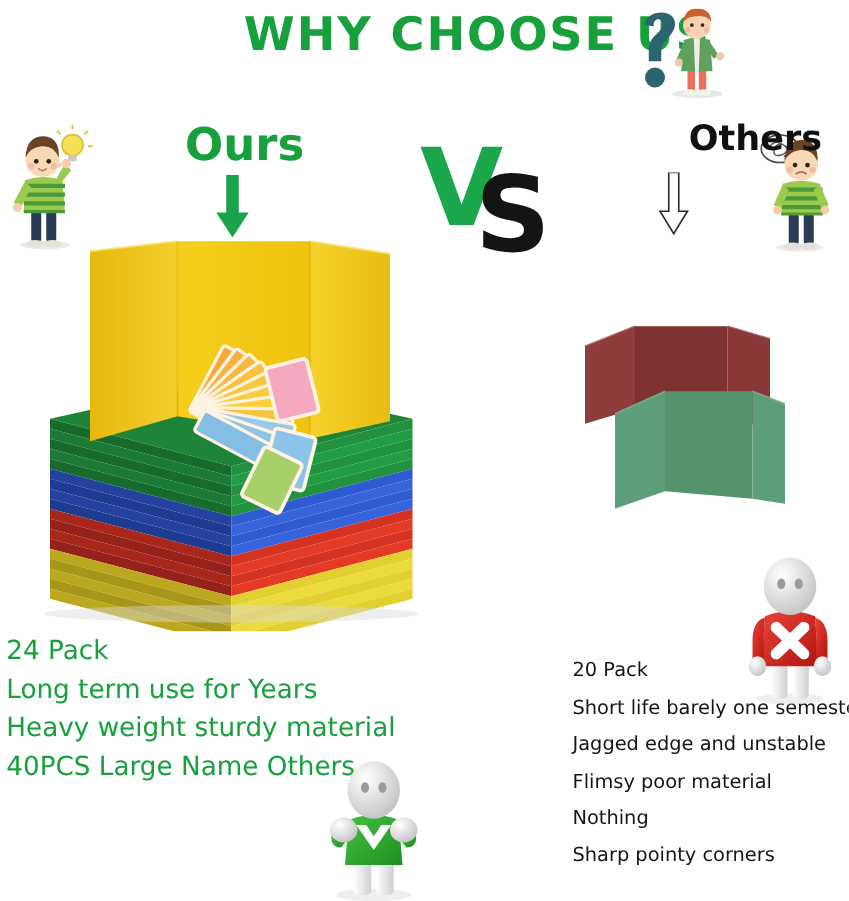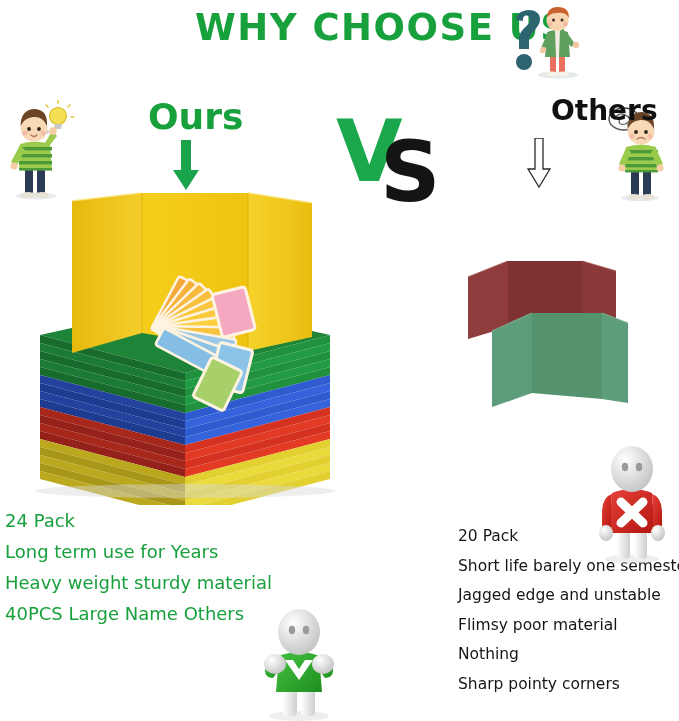--- a/index.html
+++ b/index.html
@@ -58,21 +58,21 @@
 
   
   #others-product { position:absolute; left:450px; top:235px; width:190px; height:190px; }
 
   
   #ours-list {
     position:absolute; left:5px; top:505px; width:380px;
     font-family:"DejaVu Sans", sans-serif;
   }
   #ours-list li {
-    list-style:none; color:#17A03C; font-size:18px;
+    list-style:none; color:#17A03C; font-size:21px;
     line-height:31px; white-space:nowrap;
   }
   #others-list {
     position:absolute; left:458px; top:522px; width:225px;
     font-family:"DejaVu Sans", sans-serif;
   }
   #others-list li {
     list-style:none; color:#161616; font-size:15.5px;
     line-height:29.5px; white-space:nowrap;
   }

